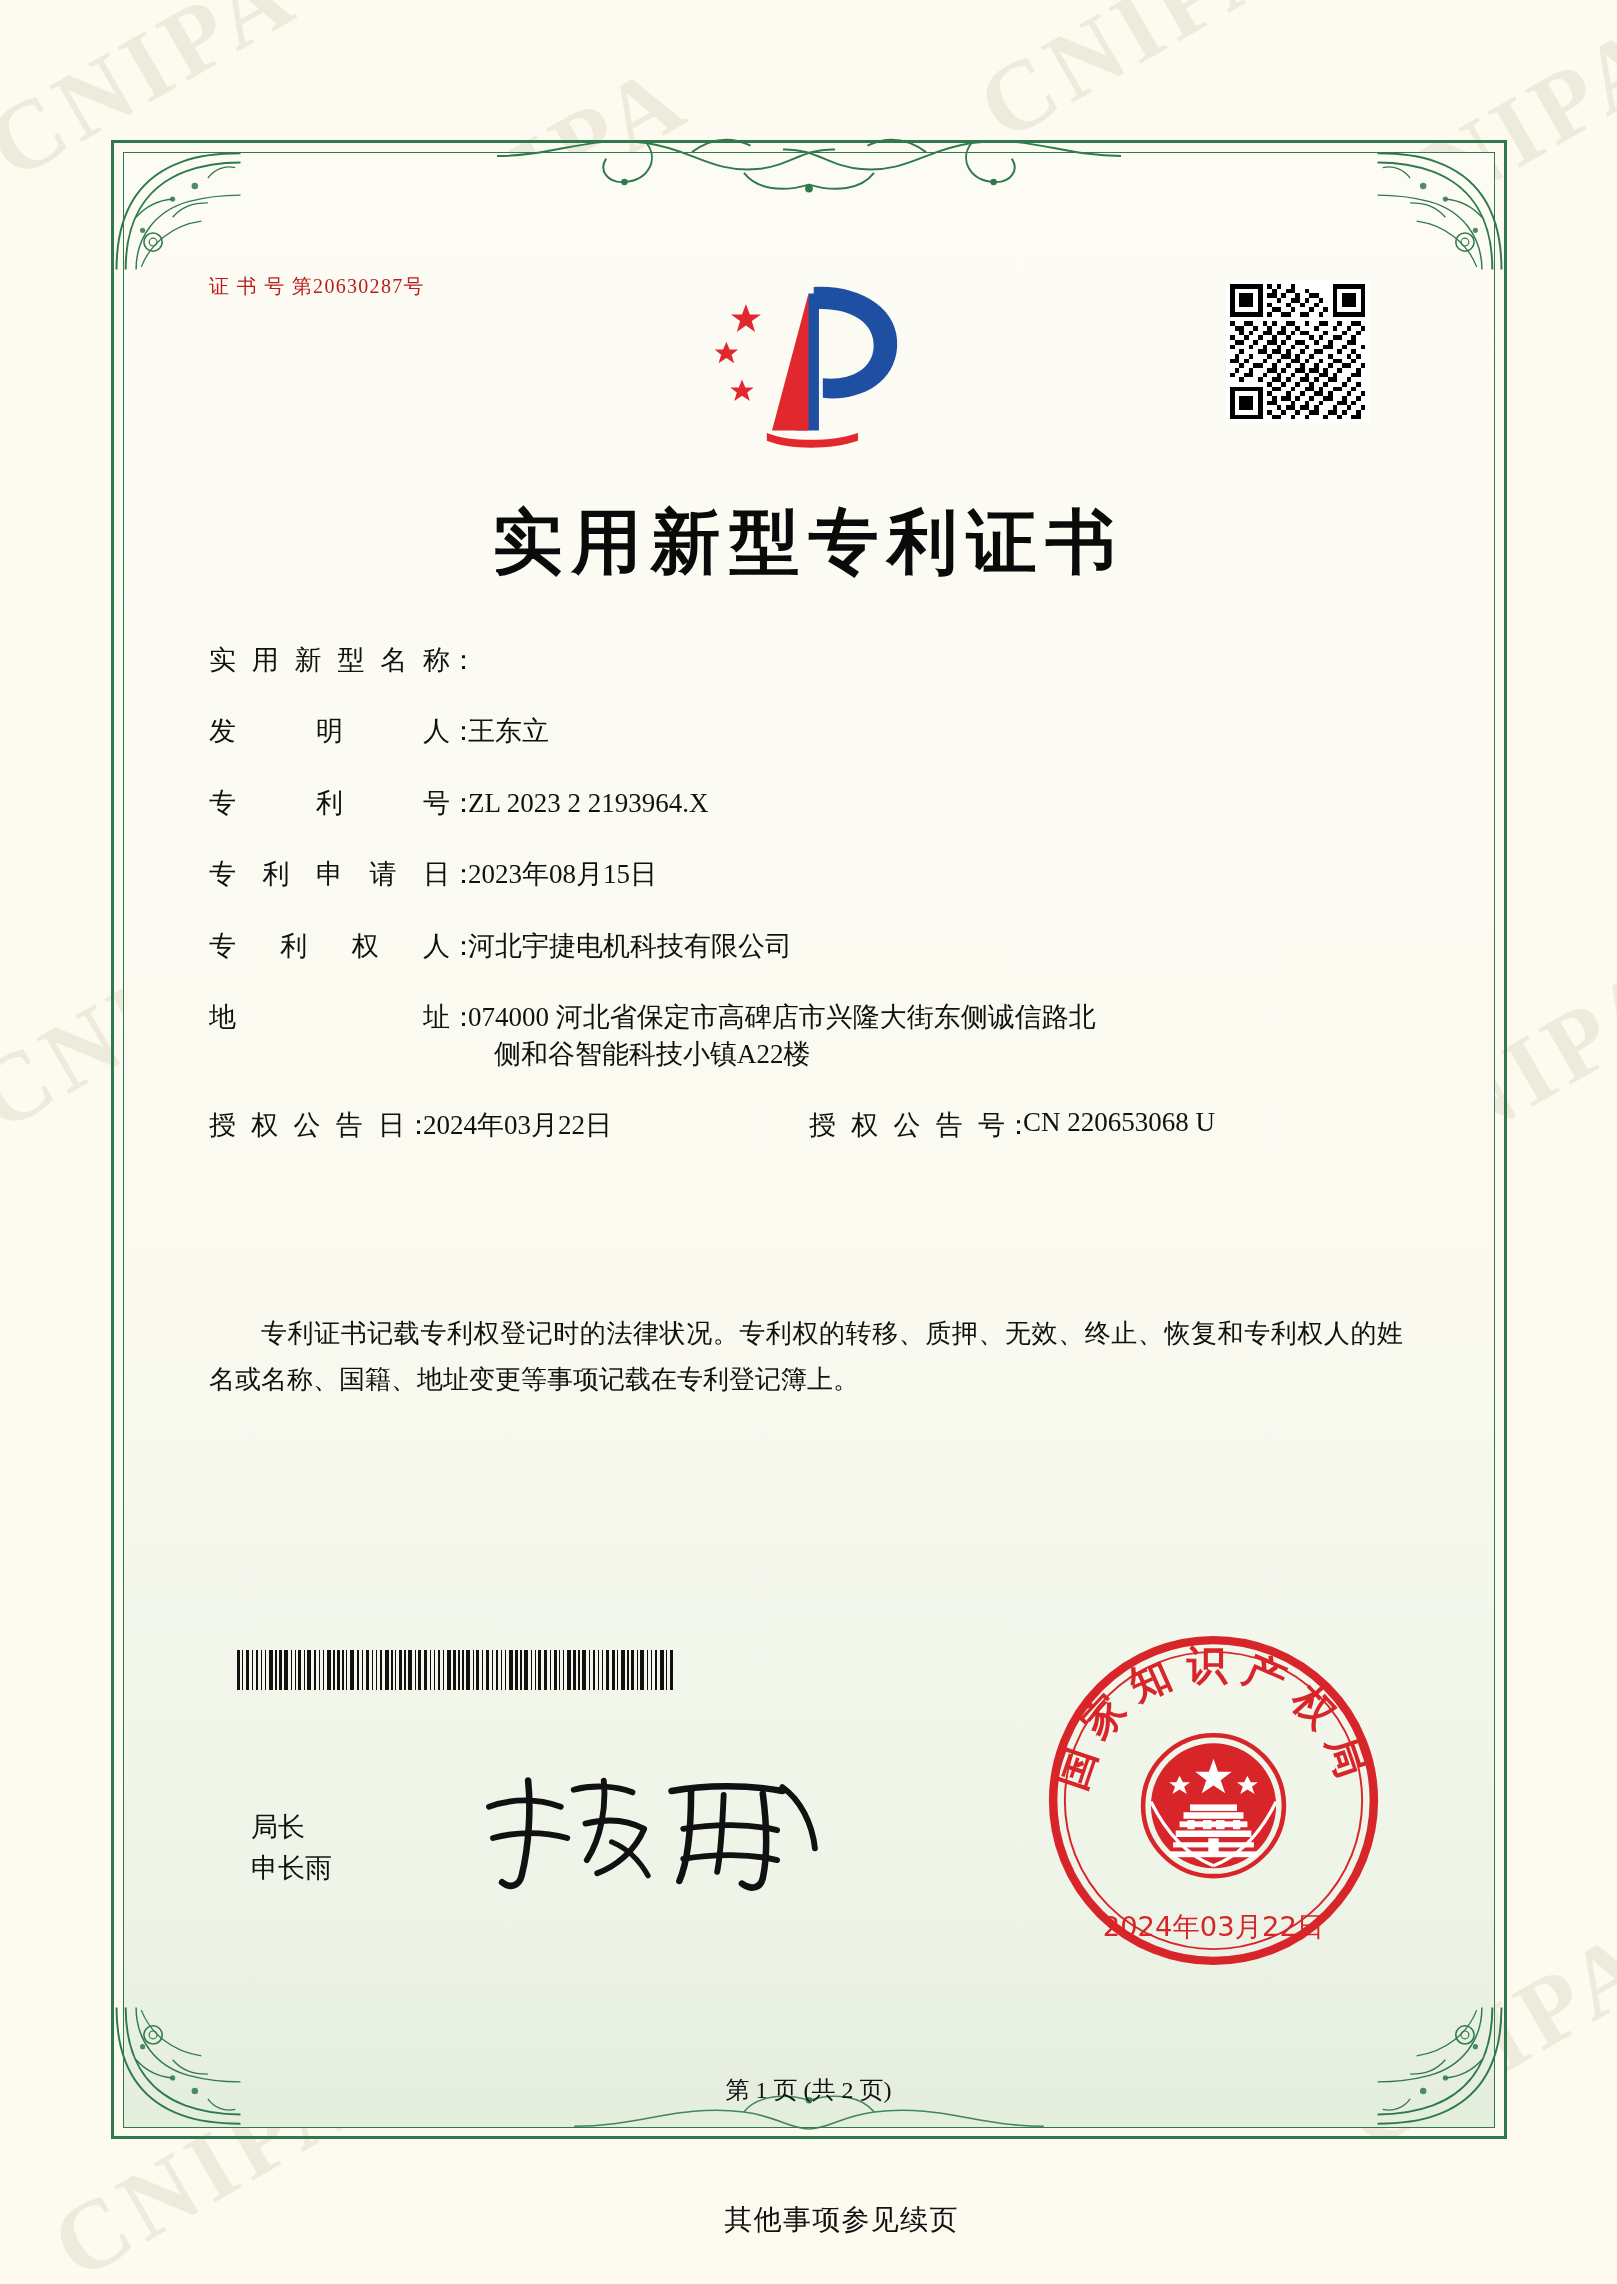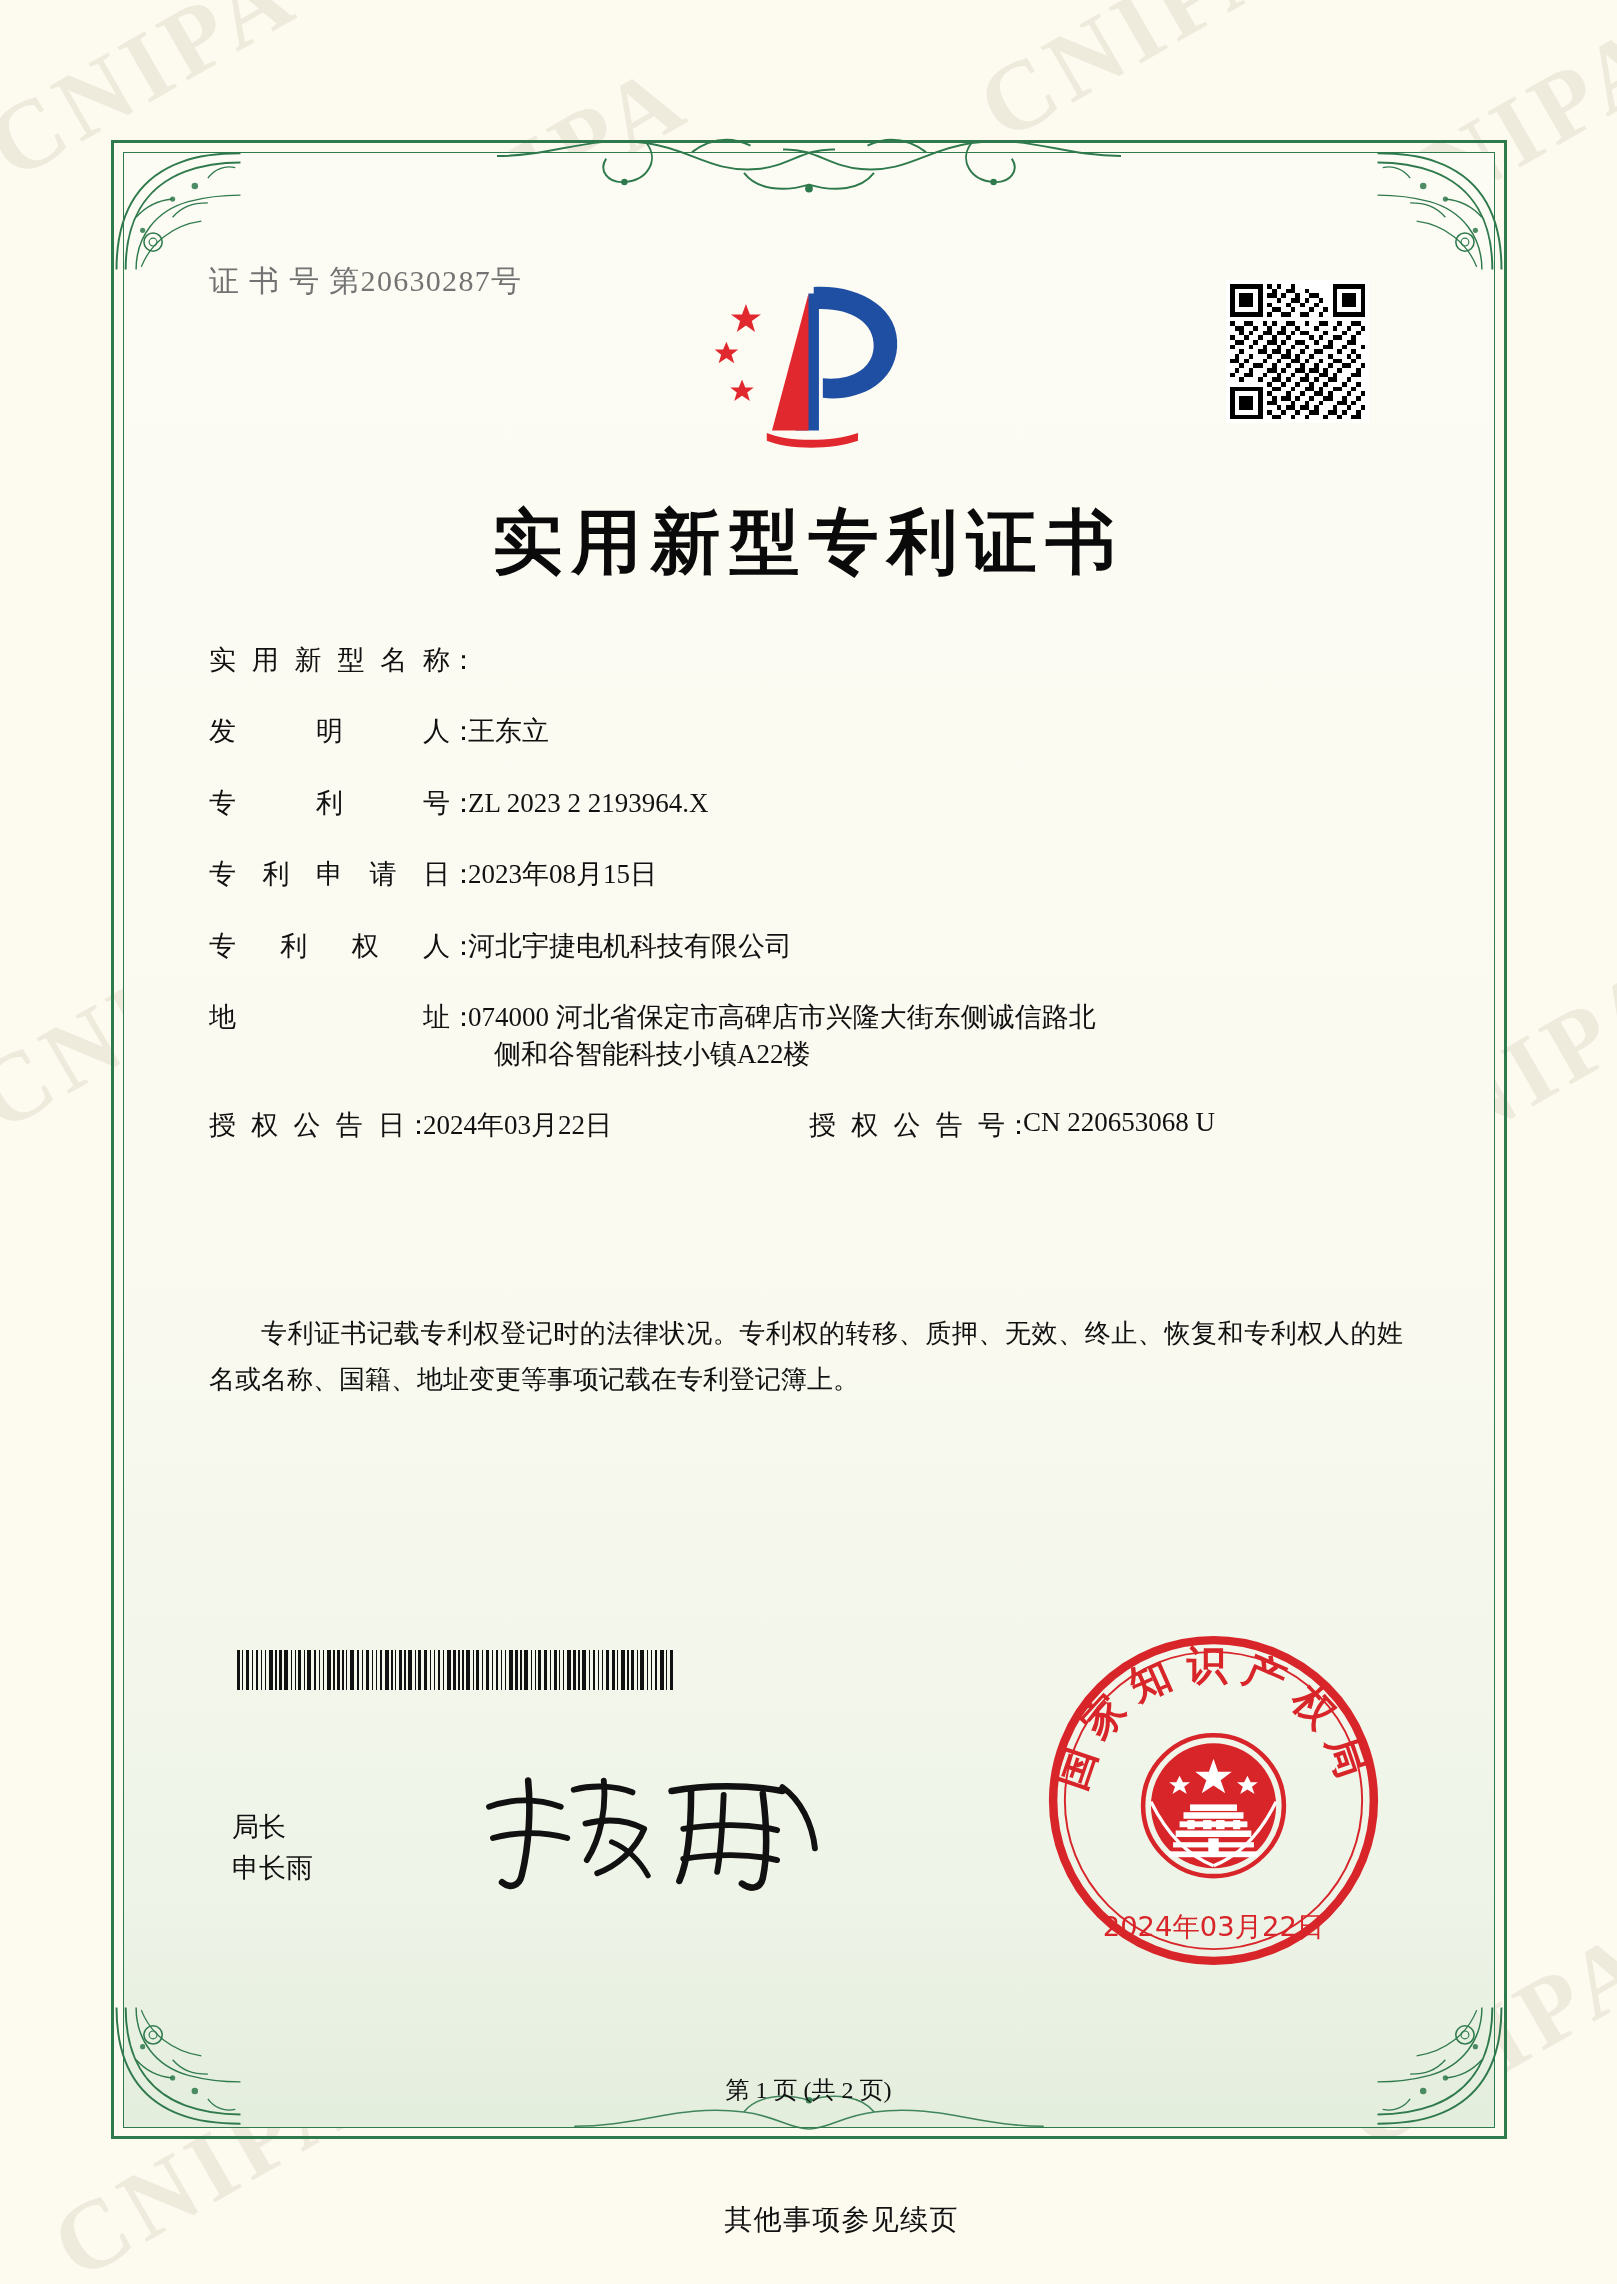--- a/index.html
+++ b/index.html
@@ -82,23 +82,23 @@
     width: 626px;
     height: 72px;
     pointer-events: none;
   }
   .bottom-flourish svg { width: 100%; height: 100%; display:block; }
 
   
   .cert-no {
     position: absolute;
     left: 209px;
-    top: 261px;
-    font-size: 30px;
-    color: #737373;
+    top: 273px;
+    font-size: 20px;
+    color: #b91c1c;
     letter-spacing: 1.3px;
     font-family: "Liberation Serif", serif;
   }
 
   .emblem {
     position: absolute;
     left: 704px;
     top: 274px;
     width: 209px;
     height: 189px;
@@ -203,21 +203,21 @@
     left: 1044px;
     top: 1631px;
     width: 339px;
     height: 339px;
   }
   .seal svg { width:100%; height:100%; display:block; }
 
   
   .sig-label {
     position: absolute;
-    left: 232px;
+    left: 251px;
     top: 1807px;
     font-size: 27px;
     line-height: 1.5;
     color: #111;
   }
   .signature {
     position: absolute;
     left: 476px;
     top: 1761px;
     width: 365px;

